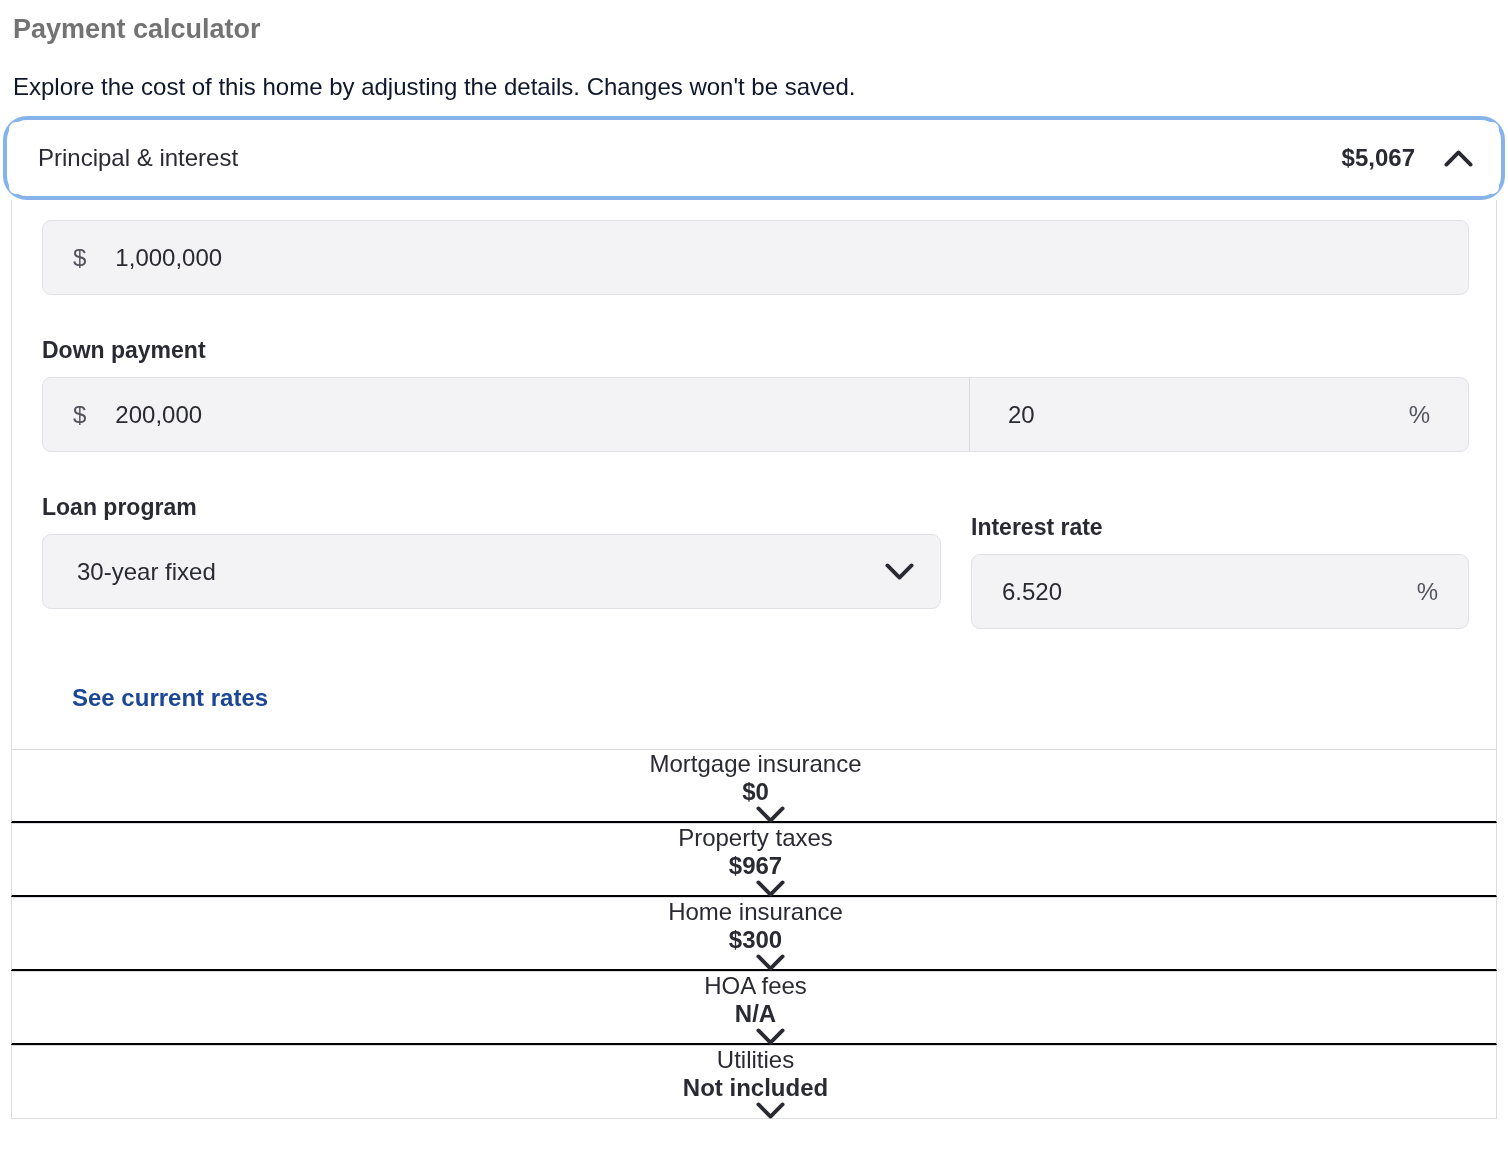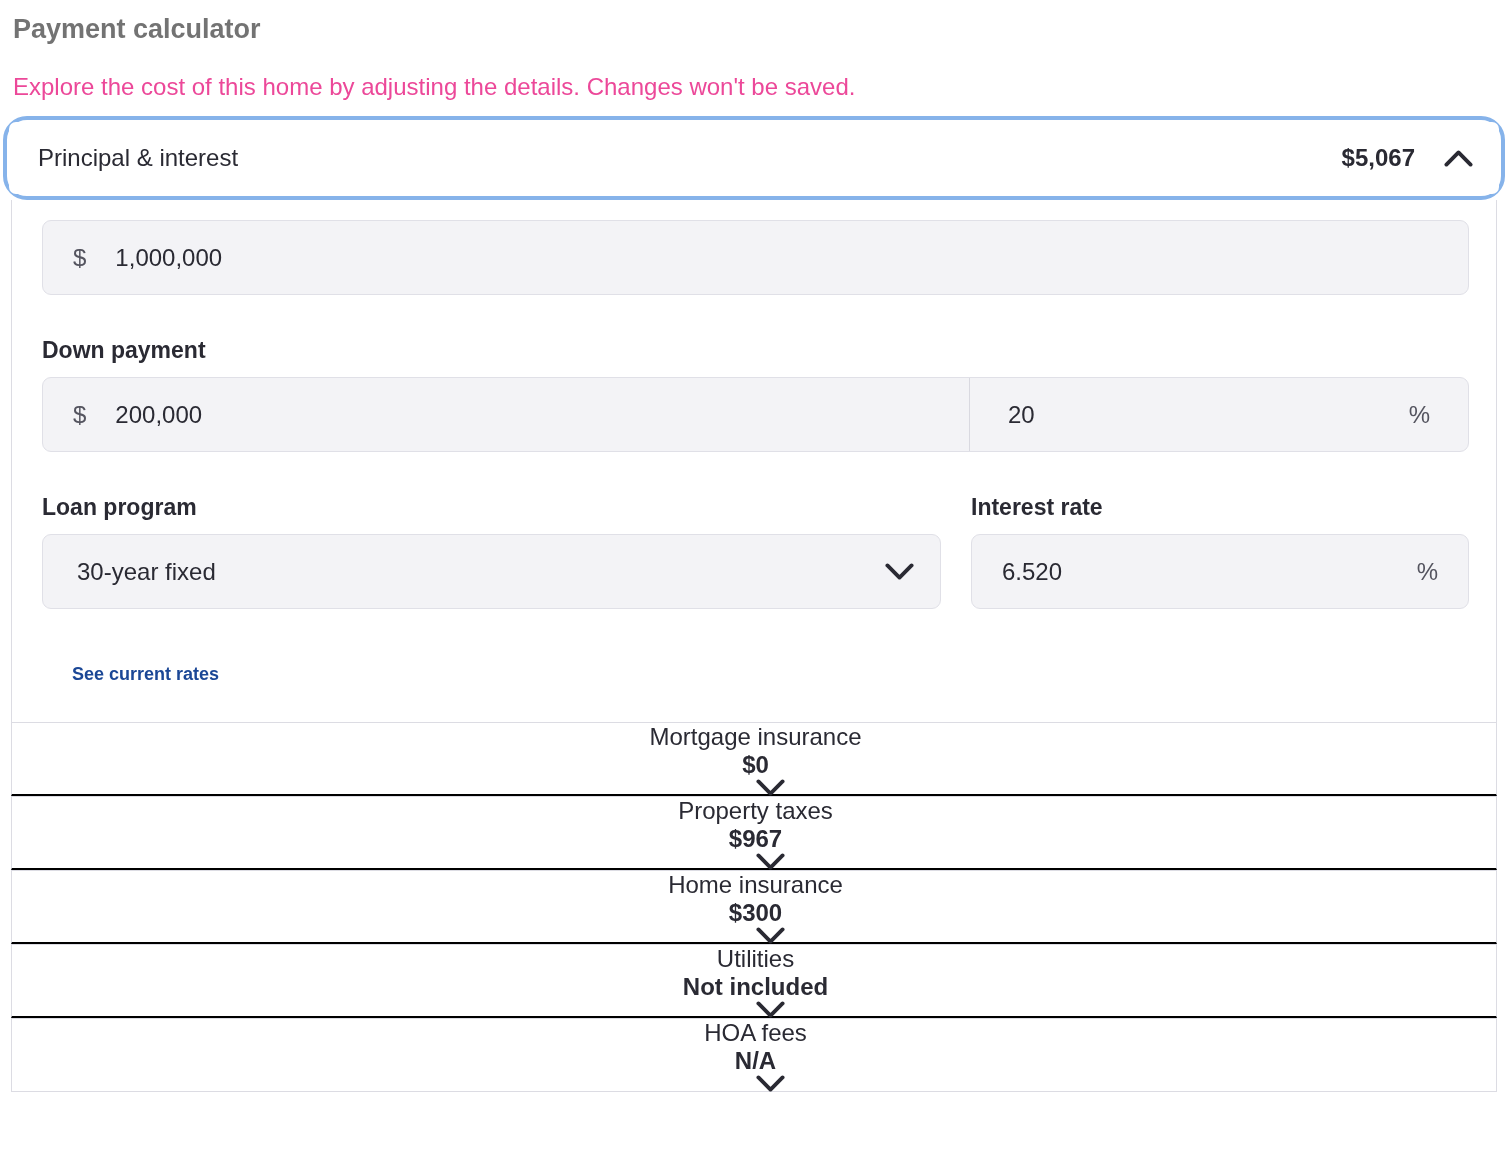--- a/index.html
+++ b/index.html
@@ -5,21 +5,21 @@
   * { margin: 0; padding: 0; box-sizing: border-box; }
   html, body { background: #ffffff; }
   body {
     width: 1508px; height: 1150px;
     font-family: "Liberation Sans", sans-serif;
     color: #2a2a33;
     overflow: hidden;
   }
   .wrap { padding: 14px 13px 0 13px; }
   h1.page-title { font-size: 27px; font-weight: 700; line-height: 30px; color: #737373; }
-  p.page-subtitle { font-size: 24px; line-height: 30px; margin-top: 28px; color: #ec4899; }
+  p.page-subtitle { font-size: 24px; line-height: 30px; margin-top: 28px; color: #0f172a; }
 
   .calc { margin: 14px -2px 0 -2px; }
 
   
   .focus-ring {
     margin: 0 -8px;
     border: 4px solid #86b3ea;
     border-radius: 24px;
     background: #fff;
     padding: 2px;
@@ -82,38 +82,38 @@
   .dp-seg .suffix { color: #54545f; margin-left: auto; }
   .dp-seg input {
     flex: 1; min-width: 0;
     background: transparent; border: none; outline: none;
     font-family: inherit; font-size: 24px; color: #2a2a33;
   }
 
   
   .two-col { display: flex; gap: 30px; }
   .col-loan { flex: 0 0 899px; }
-  .col-rate { flex: 1; }
+  .col-rate { flex: 1; margin-top: 20px; }
   .selectbox {
     position: relative;
     display: flex; align-items: center;
     height: 75px;
     background: #f3f3f6;
     border: 1px solid #e0e0e7;
     border-radius: 9px;
     padding: 0 60px 0 34px;
     font-size: 24px; color: #2a2a33;
     cursor: pointer;
   }
   .selectbox .chev { position: absolute; right: 26px; margin: 0; }
 
   .rates-link {
     display: inline-block;
     margin: 55px 0 0 30px;
-    font-size: 18px; font-weight: 700;
+    font-size: 24px; font-weight: 700;
     color: #1b4796; text-decoration: none;
     cursor: pointer;
   }
 
   
   .acc-row {
     display: flex; align-items: center;
     height: 74px;
     padding: 0 26px 0 29px;
     border-top: 1px solid #dcdce3;
@@ -210,29 +210,29 @@
 
     <button class="acc-row">
       <span class="row-label">Home insurance</span>
       <span class="row-value">$300</span>
       <svg class="chev" viewBox="0 0 24 14">
           <path d="M2 2 L12 12 L22 2"></path>
         </svg>
     </button>
 
     <button class="acc-row">
+      <span class="row-label">HOA fees</span>
+      <span class="row-value">N/A</span>
+      <svg class="chev" viewBox="0 0 24 14">
+          <path d="M2 2 L12 12 L22 2"></path>
+        </svg>
+    </button>
+
+    <button class="acc-row">
       <span class="row-label">Utilities</span>
       <span class="row-value">Not included</span>
       <svg class="chev" viewBox="0 0 24 14">
           <path d="M2 2 L12 12 L22 2"></path>
         </svg>
     </button>
 
-    <button class="acc-row">
-      <span class="row-label">HOA fees</span>
-      <span class="row-value">N/A</span>
-      <svg class="chev" viewBox="0 0 24 14">
-          <path d="M2 2 L12 12 L22 2"></path>
-        </svg>
-    </button>
-
   </div>
 </div>
 
 </body></html>

